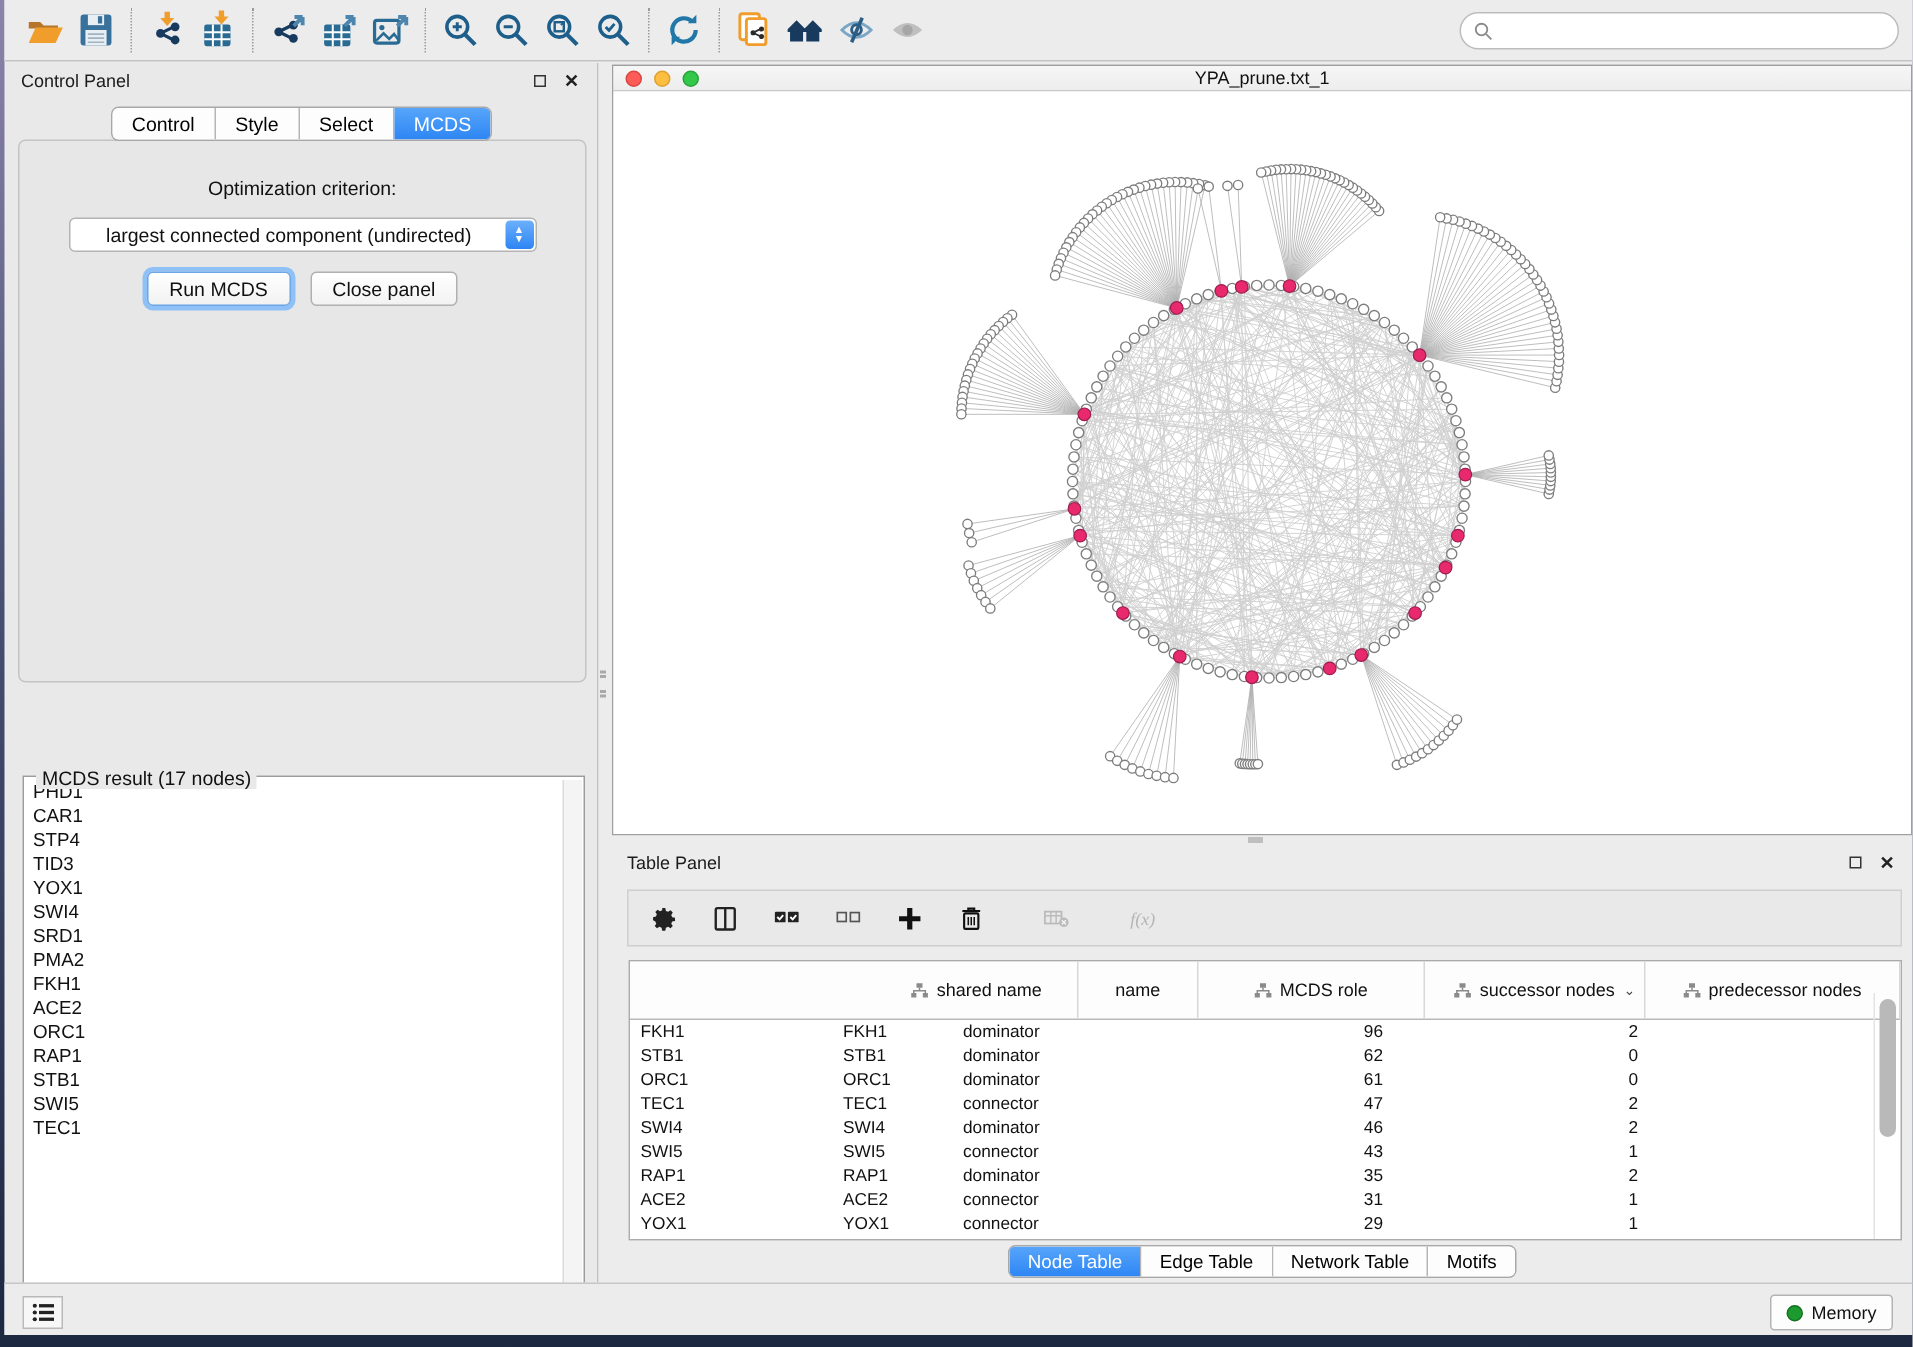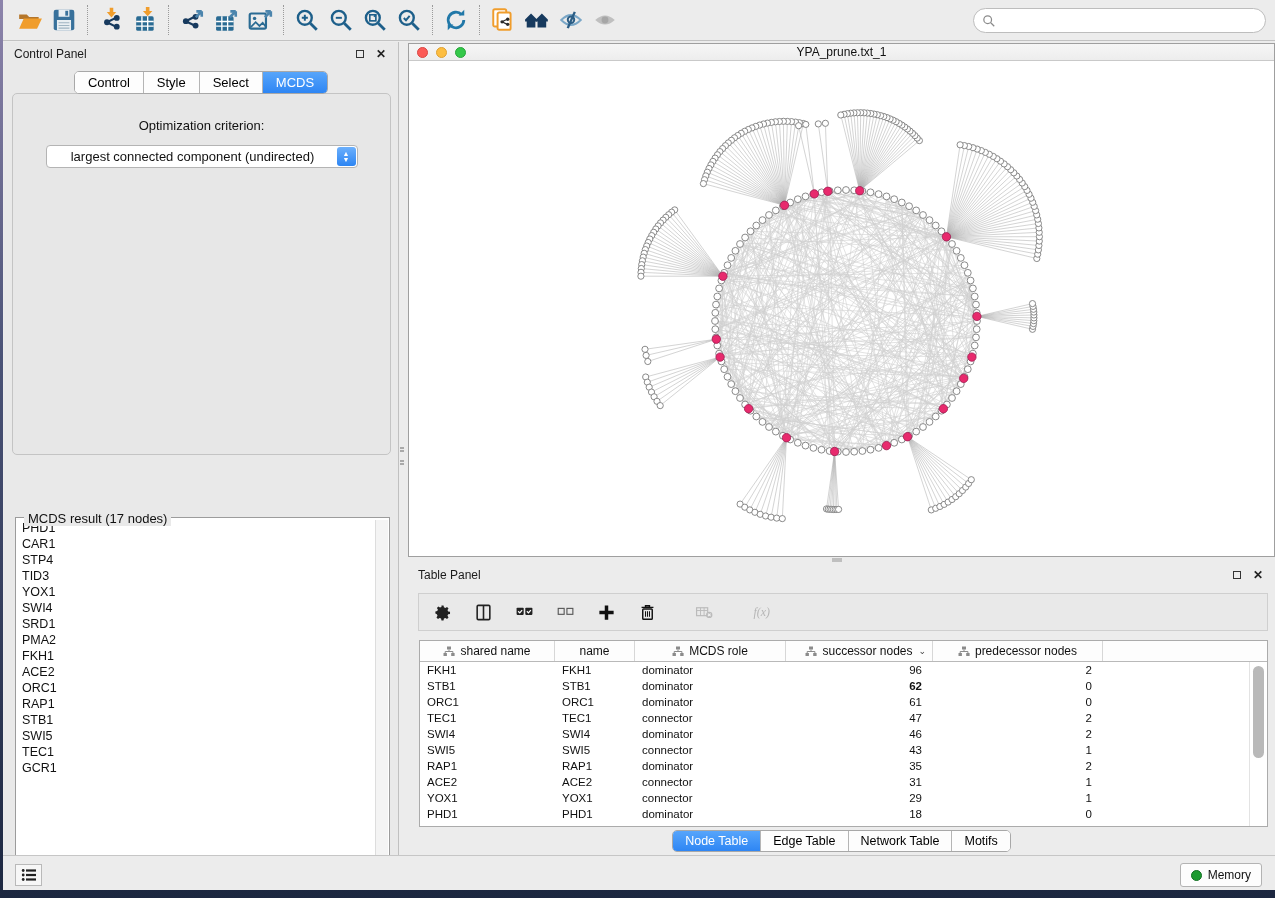--- a/index.html
+++ b/index.html
@@ -78,21 +78,21 @@
   
   .table-panel { position:absolute; left:405px; top:563px; width:867px; height:292px; background:#ececec; }
   .tp-toolbar { position:absolute; left:10px; top:30px; right:7px; height:38px; background:#e9e9e9;
     border:1px solid #cfcfcf; display:flex; align-items:center; padding-left:14px; gap:22px; }
   .tp-icon { display:flex; align-items:center; justify-content:center; }
   .tp-icon svg { width:19px; height:19px; }
   .tp-icon.dim { opacity:.4;margin-left:16px; }
 
   .node-table { position:absolute; left:11px; top:77px; right:7px; height:187px; background:#fff;
     border:1px solid #ababab; overflow:hidden; }
-  .nt-header { display:flex; height:21px; border-bottom:1px solid #b9b9b9; background:#fdfdfd; }
+  .nt-header { display:flex; height:39px; border-bottom:1px solid #b9b9b9; background:#fdfdfd;justify-content:flex-end; }
   .nt-hcell { display:flex; align-items:center; justify-content:center; gap:5px; font-size:12px;
     color:#111; border-right:1px solid #d7d7d7; position:relative; }
   .nt-hcell svg { width:12px; height:11px; }
   .sort-chevron { font-size:9px; color:#444; position:absolute; right:6px; }
   .nt-row { display:flex; height:16px; }
   .nt-cell { font-size:11.5px; color:#111; line-height:16px; white-space:nowrap; overflow:hidden; }
   .nt-cell.left { padding-left:7px; text-align:left; }
   .nt-cell.right { padding-right:11px; text-align:right; }
   .nt-scroll { position:absolute; right:3px; top:25px; width:11px; height:92px; background:#b9b9b9; border-radius:6px; }
   .nt-gutterline { position:absolute; right:17px; top:21px; bottom:0; width:1px; background:#e3e3e3; }
@@ -290,20 +290,24 @@
         </div>
     </div>
     <div class="cp-body">
       <div class="opt-label">Optimization criterion:</div>
       <div class="dropdown">
         <span class="dd-text">largest connected component (undirected)</span>
         <span class="dd-stepper">
             <span>▲</span>
             <span>▼</span>
           </span>
+      </div>
+      <div class="btn-row">
+        <button class="push-btn focused">Run MCDS</button>
+        <button class="push-btn">Close panel</button>
       </div>
     </div>
     <div class="result-group">
       <div class="rg-border"></div>
       <div class="rg-title">MCDS result (17 nodes)</div>
       <div class="rg-list" id="mcds-list">
           <div class="item">PHD1</div>
           <div class="item">CAR1</div>
           <div class="item">STP4</div>
           <div class="item">TID3</div>
@@ -311,21 +315,20 @@
           <div class="item">SWI4</div>
           <div class="item">SRD1</div>
           <div class="item">PMA2</div>
           <div class="item">FKH1</div>
           <div class="item">ACE2</div>
           <div class="item">ORC1</div>
           <div class="item">RAP1</div>
           <div class="item">STB1</div>
           <div class="item">SWI5</div>
           <div class="item">TEC1</div>
-          <div class="item">GCR1</div>
         </div>
       <div class="rg-scroll"></div>
     </div>
   </div>
 
   <div class="v-splitter">
       <div class="grip"></div>
     </div>
 
   <div class="net-win">
@@ -1376,21 +1379,21 @@
           <div class="nt-cell left" style="width: 135px;">FKH1</div>
           <div class="nt-cell left" style="width: 80px;">FKH1</div>
           <div class="nt-cell left" style="width: 151px;">dominator</div>
           <div class="nt-cell right" style="width: 147px;">96</div>
           <div class="nt-cell right" style="width: 170px;">2</div>
         </div>
         <div class="nt-row">
           <div class="nt-cell left" style="width: 135px;">STB1</div>
           <div class="nt-cell left" style="width: 80px;">STB1</div>
           <div class="nt-cell left" style="width: 151px;">dominator</div>
-          <div class="nt-cell right" style="width: 147px; font-weight: bold;">62</div>
+          <div class="nt-cell right" style="width: 147px;">62</div>
           <div class="nt-cell right" style="width: 170px;">0</div>
         </div>
         <div class="nt-row">
           <div class="nt-cell left" style="width: 135px;">ORC1</div>
           <div class="nt-cell left" style="width: 80px;">ORC1</div>
           <div class="nt-cell left" style="width: 151px;">dominator</div>
           <div class="nt-cell right" style="width: 147px;">61</div>
           <div class="nt-cell right" style="width: 170px;">0</div>
         </div>
         <div class="nt-row">

